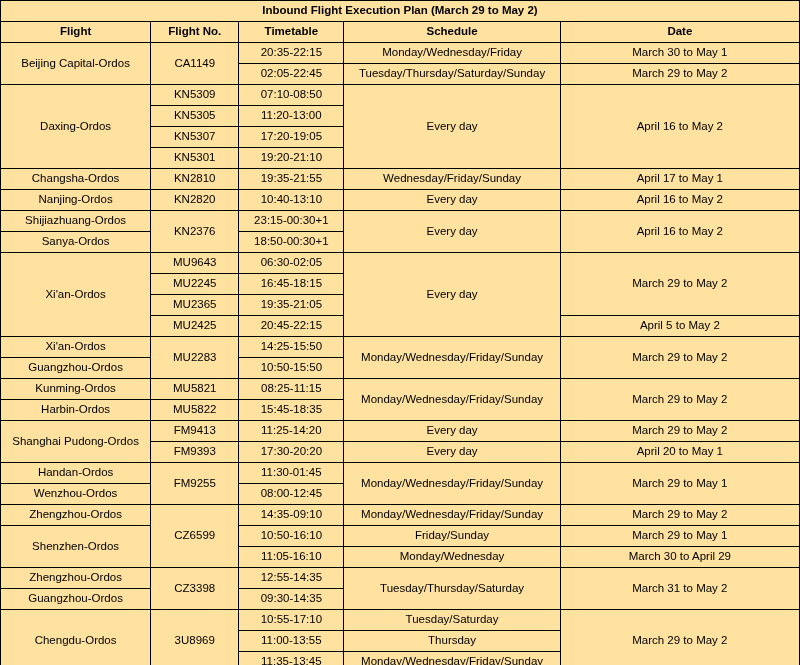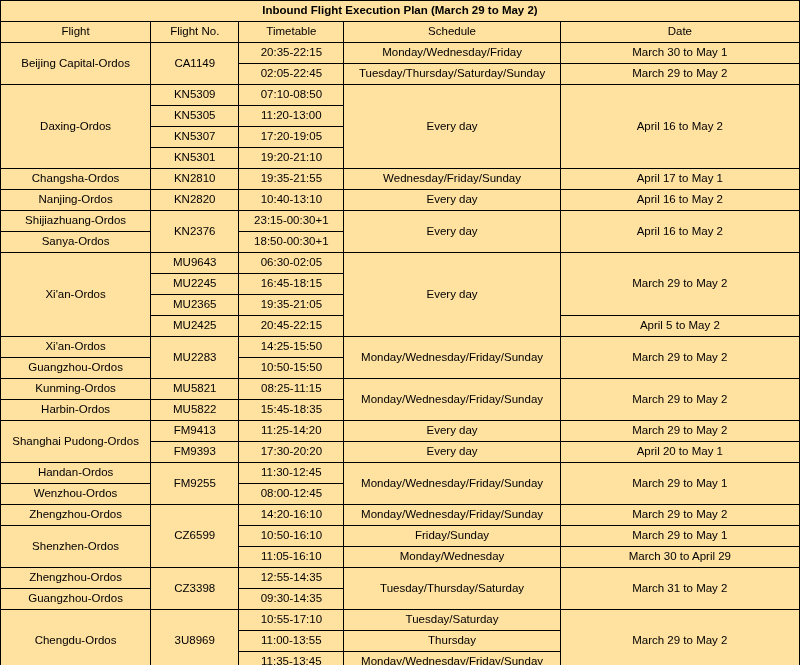--- a/index.html
+++ b/index.html
@@ -32,21 +32,21 @@
     line-height:1.15;
     height:18px;
   }
   .title-cell{
     font-weight:bold;
     font-size:13px;
     height:26px;
     background:#ffe1a0;
   }
   .hdr th{
-    font-weight:normal;
+    font-weight:bold;
     font-size:13px;
     height:22px;
   }
   
   col.c-route{width:150px;}
   col.c-no{width:88px;}
   col.c-time{width:105px;}
   col.c-sched{width:216px;}
   col.c-date{width:239px;}
 </style>
@@ -181,32 +181,32 @@
         </tr>
         <tr>
           <td>FM9393</td>
           <td>17:30-20:20</td>
           <td>Every day</td>
           <td>April 20 to May 1</td>
         </tr>
         <tr>
           <td>Handan-Ordos</td>
           <td rowspan="2">FM9255</td>
-          <td>11:30-12:45</td>
+          <td>11:30-01:45</td>
           <td rowspan="2">Monday/Wednesday/Friday/Sunday</td>
           <td rowspan="2">March 29 to May 1</td>
         </tr>
         <tr>
           <td>Wenzhou-Ordos</td>
           <td>08:00-12:45</td>
         </tr>
         <tr>
           <td>Zhengzhou-Ordos</td>
           <td rowspan="3">CZ6599</td>
-          <td>14:20-16:10</td>
+          <td>14:35-09:10</td>
           <td>Monday/Wednesday/Friday/Sunday</td>
           <td>March 29 to May 2</td>
         </tr>
         <tr>
           <td rowspan="2">Shenzhen-Ordos</td>
           <td>10:50-16:10</td>
           <td>Friday/Sunday</td>
           <td>March 29 to May 1</td>
         </tr>
         <tr>

